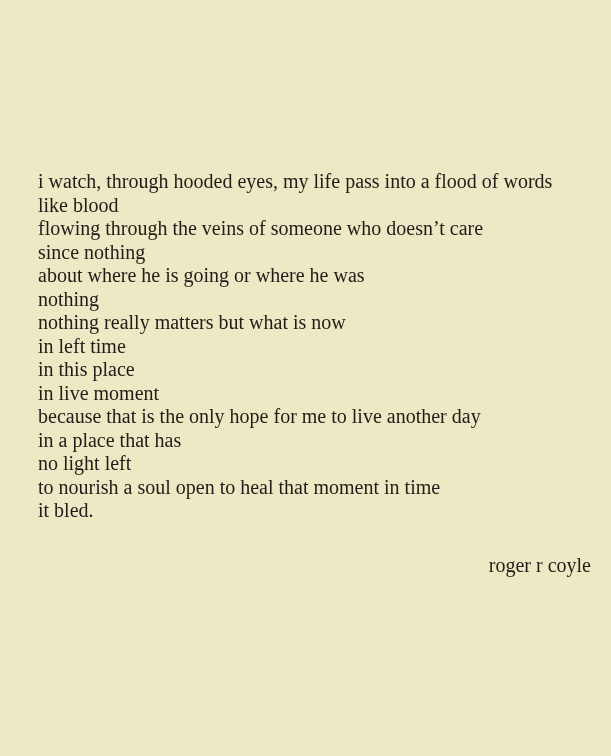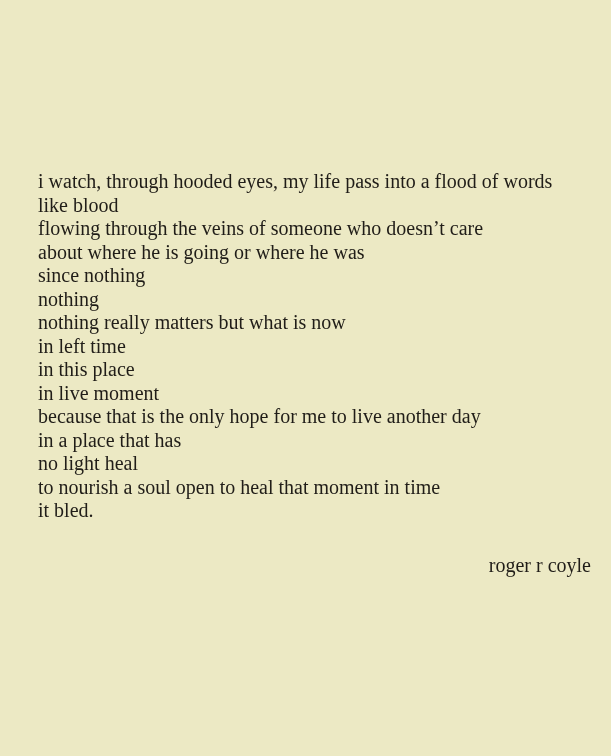--- a/index.html
+++ b/index.html
@@ -34,27 +34,27 @@
   }
 </style>
 </head>
 <body>
 
 <div class="poem-page">
   <div>
     <div class="poem-line">i watch, through hooded eyes, my life pass into a flood of words</div>
     <div class="poem-line">like blood</div>
     <div class="poem-line">flowing through the veins of someone who doesn’t care</div>
+    <div class="poem-line">since nothing</div>
     <div class="poem-line">about where he is going or where he was</div>
-    <div class="poem-line">since nothing</div>
     <div class="poem-line">nothing</div>
     <div class="poem-line">nothing really matters but what is now</div>
     <div class="poem-line">in left time</div>
     <div class="poem-line">in this place</div>
     <div class="poem-line">in live moment</div>
     <div class="poem-line">because that is the only hope for me to live another day</div>
     <div class="poem-line">in a place that has</div>
-    <div class="poem-line">no light heal</div>
+    <div class="poem-line">no light left</div>
     <div class="poem-line">to nourish a soul open to heal that moment in time</div>
     <div class="poem-line">it bled.</div>
   </div>
   <div class="author-signature">roger r coyle</div>
 </div>
 
 </body></html>

